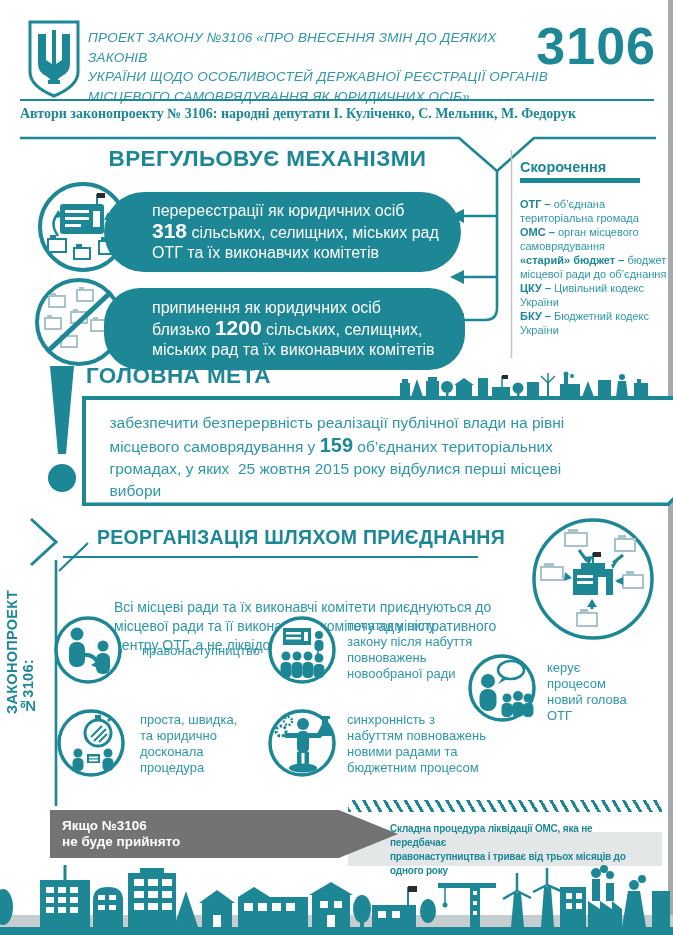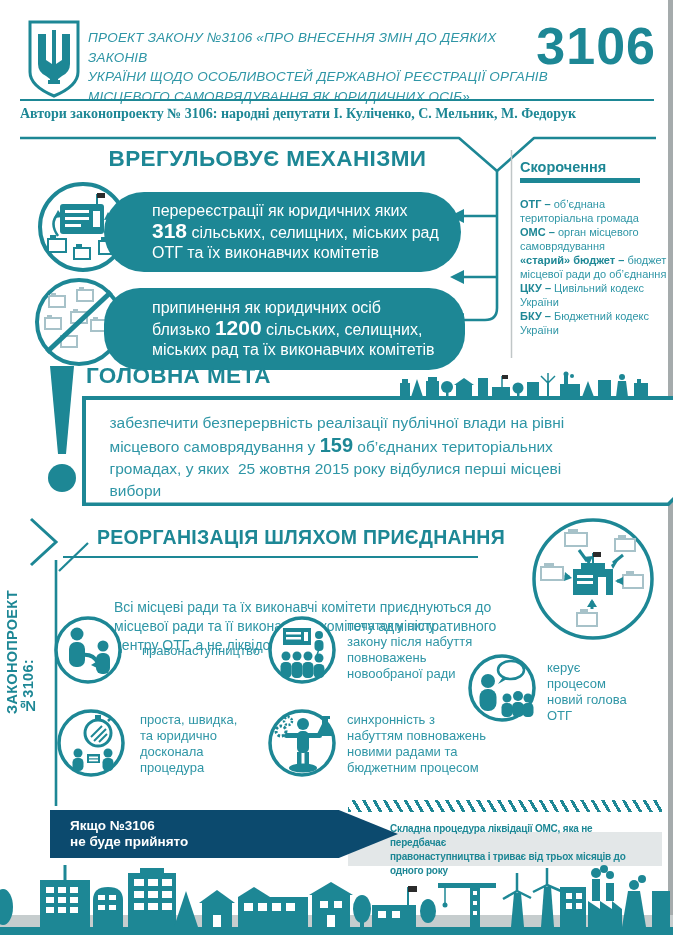--- a/index.html
+++ b/index.html
@@ -37,23 +37,23 @@
             clip-path:polygon(0 0,100% 0,100% calc(100% - 24px),calc(100% - 24px) 100%,0 100%);}
   .goal-text{position:absolute;left:24px;top:12px;font-size:15.5px;line-height:22px;color:#2f96a6;}
   .goal-num{font-size:20px;font-weight:bold;color:#1d8795;}
   
   .side-label{left:4px;top:538px;height:176px;writing-mode:vertical-rl;transform:rotate(180deg);
               font-size:14.5px;font-weight:bold;color:#1d8795;letter-spacing:.3px;}
   .reorg-title{left:97px;top:526px;font-size:19.5px;font-weight:bold;letter-spacing:.3px;}
   .reorg-intro{left:114px;top:562px;font-size:14px;line-height:19px;color:#2f96a6;margin-top:36px;}
   .item-label{font-size:13px;line-height:16px;color:#2f96a6;}
   
-  .banner-arrow{left:50px;top:810px;width:348px;height:48px;background:#0c4a6e;
+  .banner-arrow{left:50px;top:810px;width:348px;height:48px;background:#737373;
      clip-path:polygon(0 0,83% 0,100% 50%,83% 100%,0 100%);
-     display:flex;flex-direction:column;justify-content:center;padding-left:20px;box-sizing:border-box;}
+     display:flex;flex-direction:column;justify-content:center;padding-left:12px;box-sizing:border-box;}
   .banner-cond{font-size:13.5px;line-height:16px;font-weight:bold;color:#fff;}
   .stripes{left:348px;width:314px;height:12px;
      background:repeating-linear-gradient(60deg,#1d8795 0 3px,rgba(0,0,0,0) 3px 9px);}
   .stripes-top{top:800px;}
   .stripes-bottom{top:846px;}
   .banner-gray{left:348px;top:812px;width:314px;height:34px;background:#e3e7e8;
      display:flex;flex-direction:column;justify-content:center;padding-left:42px;box-sizing:border-box;margin-top:20px;}
   .banner-cons{font-size:10.5px;line-height:14px;font-weight:bold;color:#1d8795;letter-spacing:-.2px;
      transform:scaleX(.95);transform-origin:left center;}
   .edge-band{right:0;top:0;width:5px;height:935px;background:#a5abac;}
@@ -120,21 +120,21 @@
     <rect x="14" y="55" width="6" height="4" fill="#1d8795"></rect>
     <rect x="65" y="57" width="6" height="4" fill="#1d8795"></rect>
     <rect x="40" y="64" width="6" height="4" fill="#1d8795"></rect>
     <path d="M22 56 Q13 43 22 34" fill="none" stroke="#1d8795" stroke-width="2.5"></path>
     <polygon points="22,30 18,38 27,37" fill="#1d8795"></polygon>
     <path d="M72 58 Q81 45 72 36" fill="none" stroke="#1d8795" stroke-width="2.5"></path>
     <polygon points="72,32 68,40 77,39" fill="#1d8795"></polygon>
   </svg>
 
   <div class="abs bubble bubble1">
-    <div class="b-line nw">перереєстрації як юридичних яких</div>
+    <div class="b-line nw">перереєстрації як юридичних осіб</div>
     <div class="b-line nw"><span class="big-num">318</span><span> сільських, селищних, міських рад</span></div>
     <div class="b-line nw">ОТГ та їх виконавчих комітетів</div>
   </div>
 
   <svg class="abs" style="left:33px;top:276px;" width="92" height="92" viewBox="0 0 92 92">
     <circle cx="46" cy="46" r="42" fill="#fff" stroke="#1d8795" stroke-width="4"></circle>
     <g fill="#fff" stroke="#a7c2c9" stroke-width="2">
       <rect x="16" y="20" width="16" height="11"></rect>
       <rect x="44" y="14" width="16" height="11"></rect>
       <rect x="12" y="42" width="16" height="11"></rect>

